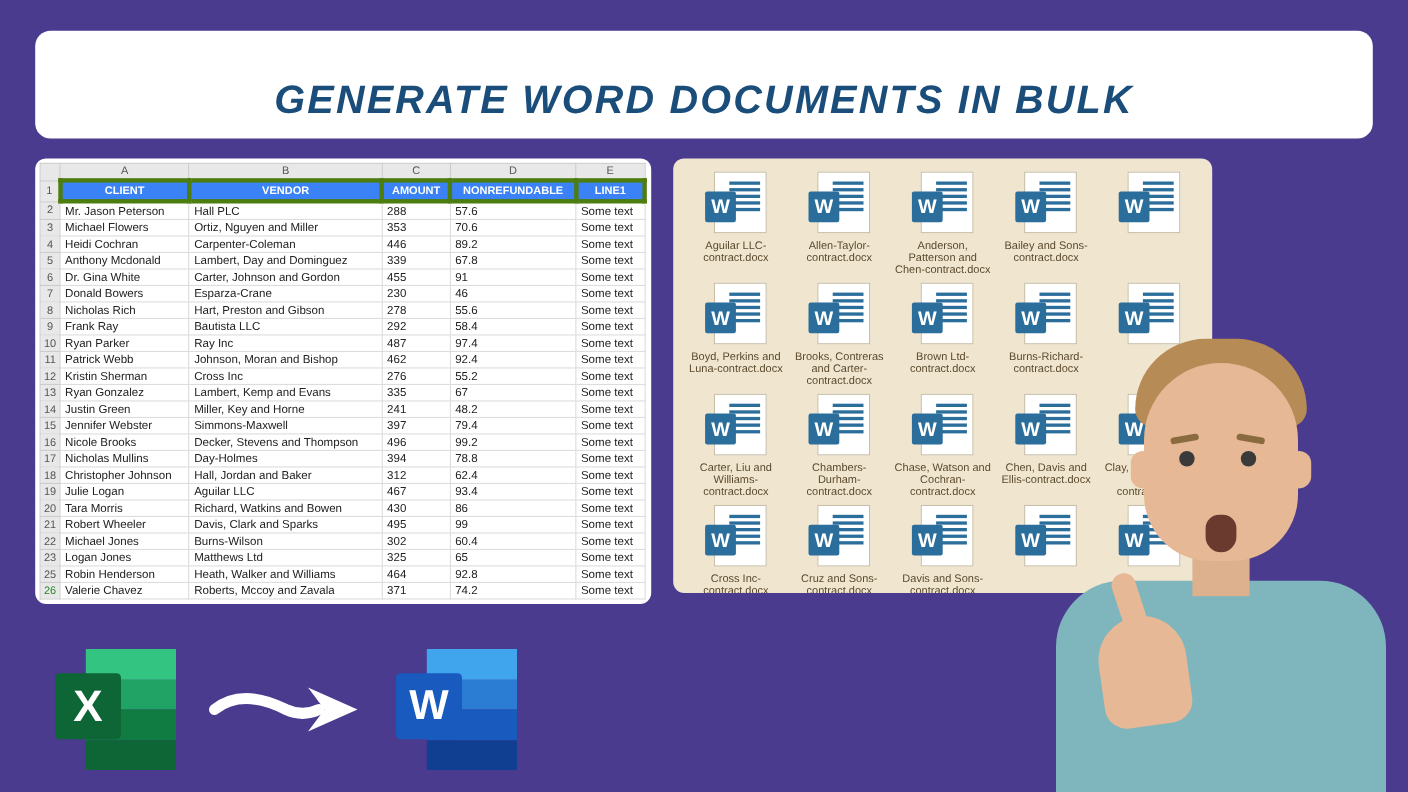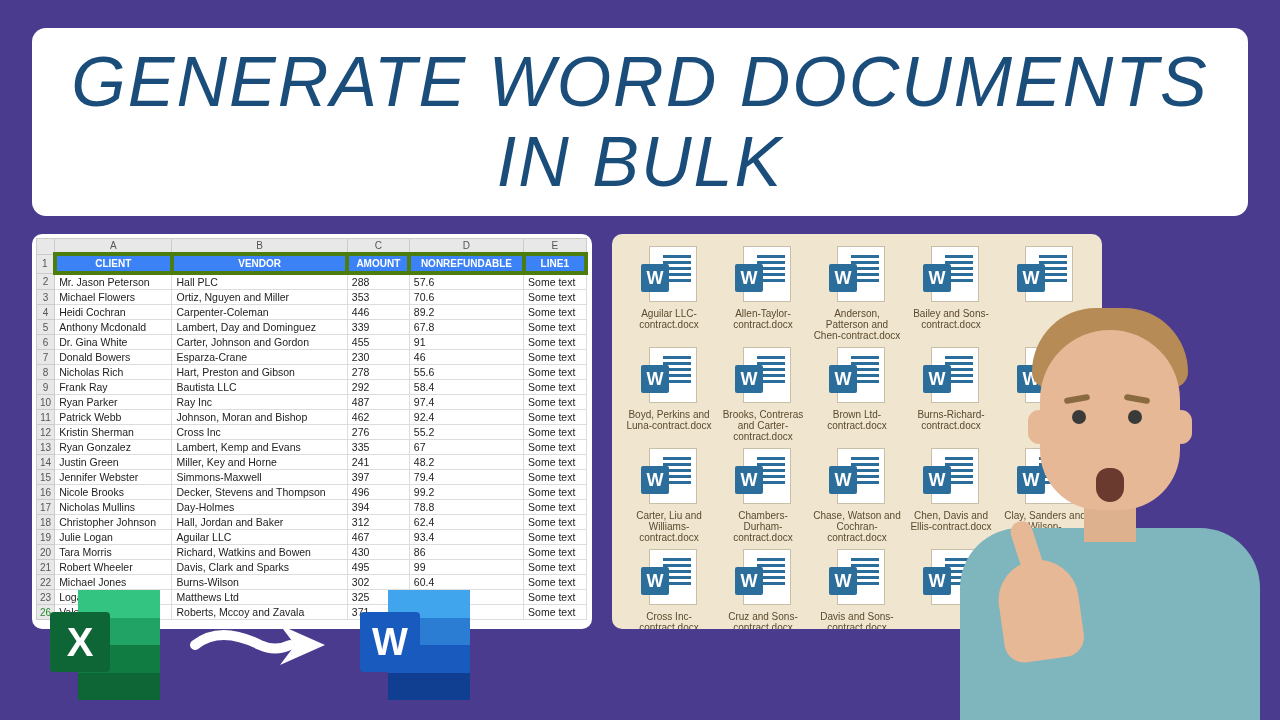--- a/index.html
+++ b/index.html
@@ -14,25 +14,26 @@
     .title-banner {
       margin: 28px 32px 0;
       background: #fff;
       border-radius: 14px;
       padding: 14px 24px;
       text-align: center;
     }
     .title-banner h1 {
       font-family: Impact, 'Arial Black', sans-serif;
       font-style: italic;
-      font-size: 70px;
-      font-weight: 400;
+      font-size: 36px;
+      font-weight: 700;
       color: #1a4d7a;
       letter-spacing: 2px;
       text-transform: uppercase;
+      margin-top: 28px;
     }
     .content { display: flex; gap: 20px; padding: 18px 32px 0; }
     .spreadsheet-panel {
       background: #fff;
       border-radius: 10px;
       width: 560px;
       padding: 4px;
       font-size: 11px;
       overflow: hidden;
     }
@@ -398,20 +399,28 @@
             <td class="num">302</td>
             <td class="num">60.4</td>
             <td>Some text</td>
           </tr>
           <tr>
             <td class="row-hdr">23</td>
             <td>Logan Jones</td>
             <td>Matthews Ltd</td>
             <td class="num">325</td>
             <td class="num">65</td>
+            <td>Some text</td>
+          </tr>
+          <tr>
+            <td class="row-hdr">25</td>
+            <td>Robin Henderson</td>
+            <td>Heath, Walker and Williams</td>
+            <td class="num">464</td>
+            <td class="num">92.8</td>
             <td>Some text</td>
           </tr>
           <tr>
             <td class="row-hdr">26</td>
             <td>Valerie Chavez</td>
             <td>Roberts, Mccoy and Zavala</td>
             <td class="num">371</td>
             <td class="num">74.2</td>
             <td>Some text</td>
           </tr>

